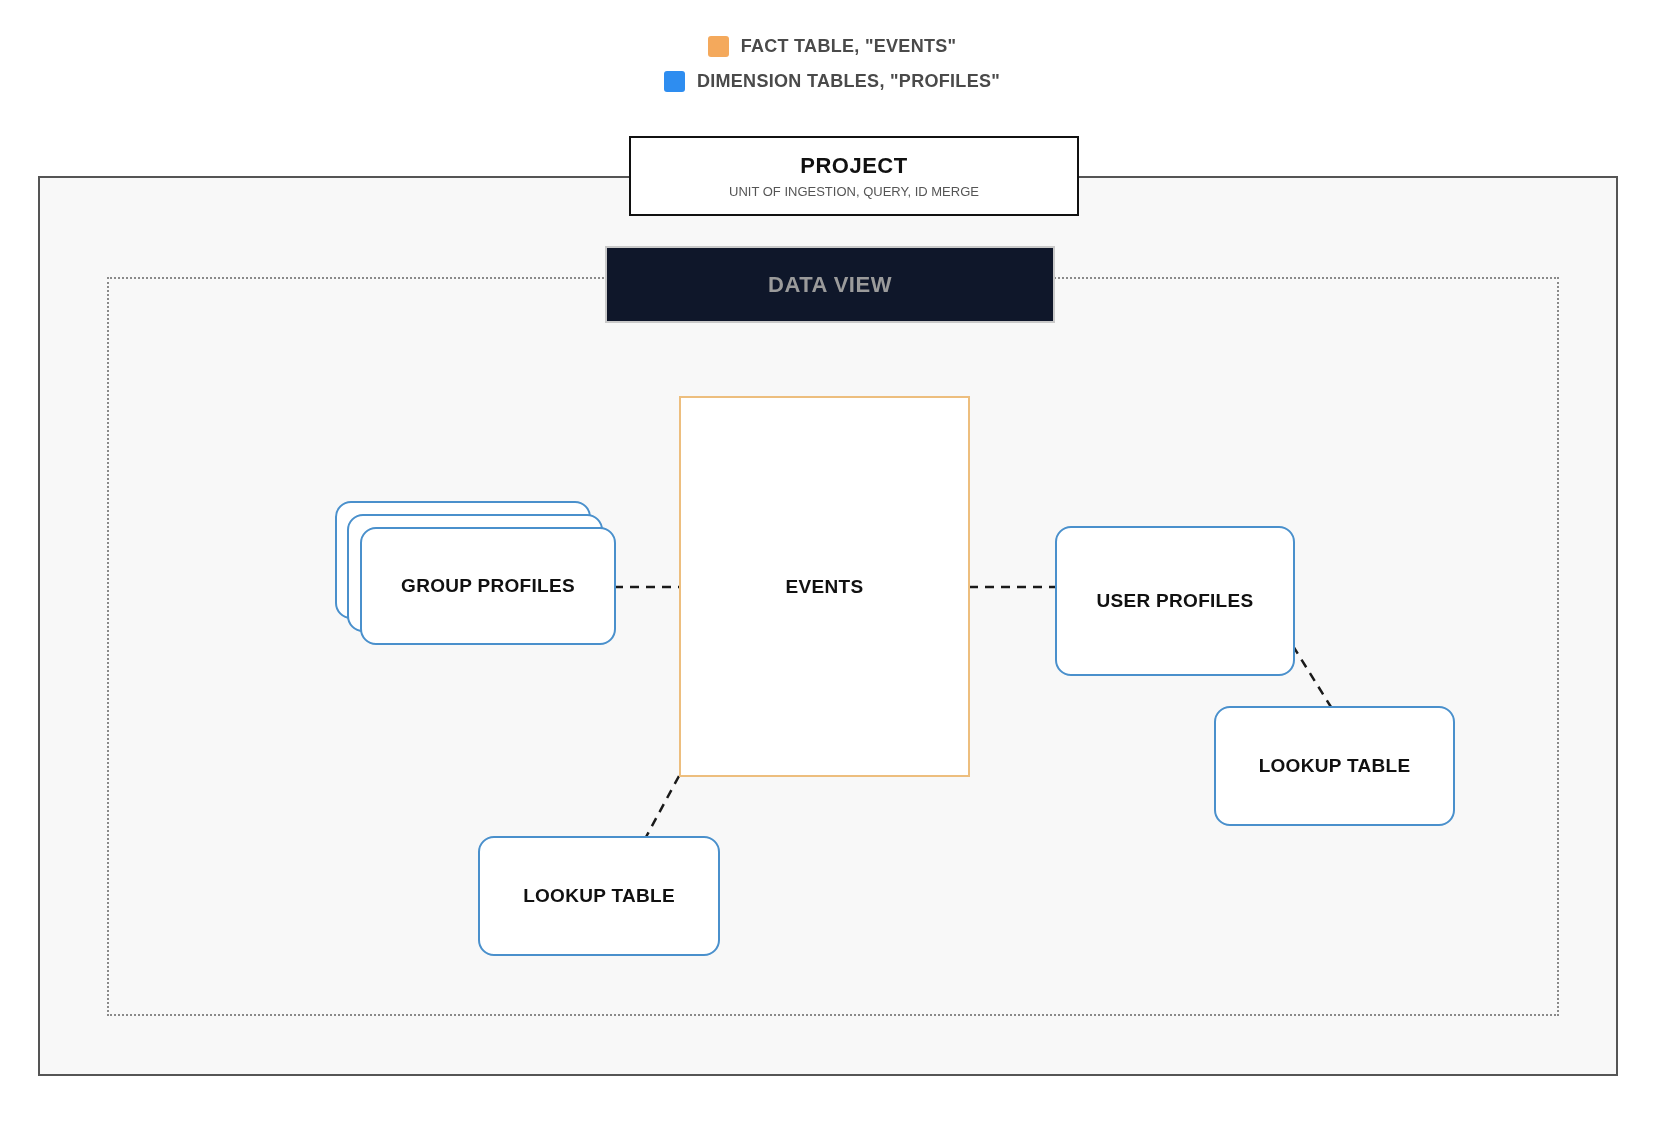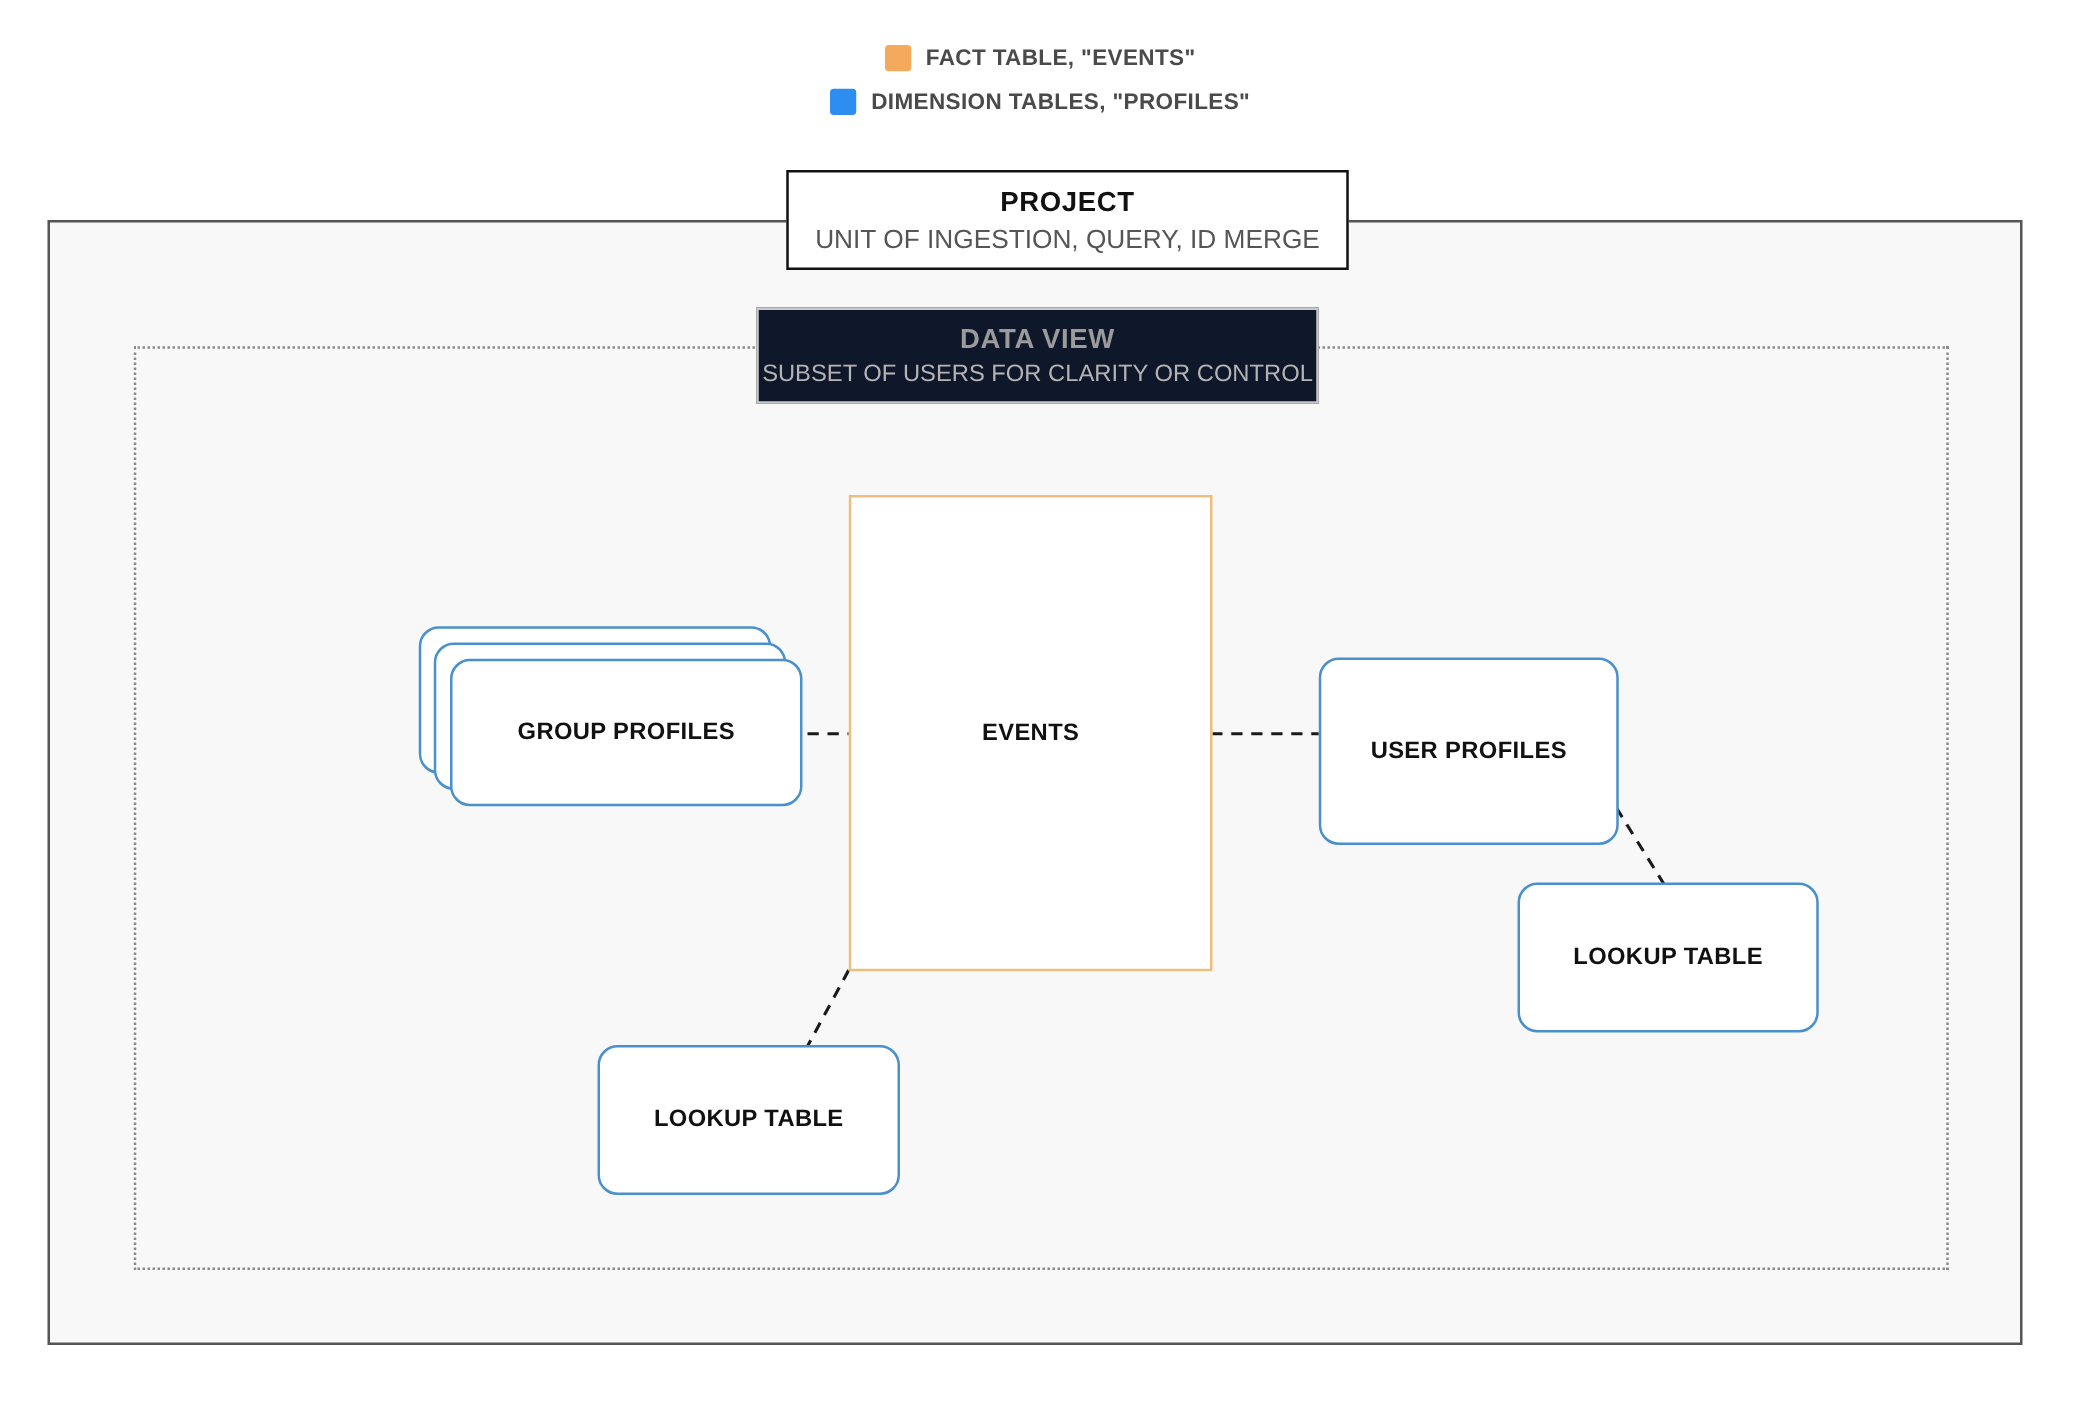--- a/index.html
+++ b/index.html
@@ -64,21 +64,21 @@
     text-align: center;
     z-index: 5;
   }
   .project-box {
     top: 136px; height: 80px;
     background: #ffffff;
     border: 2px solid #111111;
     margin-left: 24px;
   }
   .project-box .hb-title { font-size: 22px; font-weight: bold; color: #111111; letter-spacing: 0.5px; }
-  .project-box .hb-subtitle { font-size: 21px; color: #555555; }
+  .project-box .hb-subtitle { font-size: 13px; color: #555555; }
   .dataview-box {
     top: 246px; height: 77px;
     background: #0f172a;
     border: 2px solid #c9c9c9;
   }
   .dataview-box .hb-title { font-size: 22px; font-weight: bold; color: #9b9b9b; letter-spacing: 0.5px; }
   .dataview-box .hb-subtitle { font-size: 19px; color: #b4b4b4; }
 
   
   .connectors {
@@ -103,21 +103,21 @@
     letter-spacing: 0.3px;
     z-index: 4;
     text-align: center;
   }
   .node-events {
     left: 679px; top: 396px;
     width: 291px; height: 381px;
     border: 2px solid #b91c1c;
   }
   .card {
-    width: 282px; height: 118px;
+    width: 256px; height: 118px;
     border: 2px solid #4a90cc;
     border-radius: 16px;
   }
   .card-back-1 { left: 335px; top: 501px; }
   .card-back-2 { left: 347px; top: 514px; }
   .card-front  { left: 360px; top: 527px; }
   .node-user-profiles {
     left: 1055px; top: 526px;
     width: 240px; height: 150px;
     border: 2px solid #4a90cc;
@@ -154,21 +154,20 @@
 
 <div class="dataview-boundary"></div>
 
 <div class="header-box project-box">
   <div class="hb-title">PROJECT</div>
   <div class="hb-subtitle">UNIT OF INGESTION, QUERY, ID MERGE</div>
 </div>
 
 <div class="header-box dataview-box">
   <div class="hb-title">DATA VIEW</div>
-  <div class="hb-subtitle">SUBSET OF USERS FOR CLARITY OR CONTROL</div>
 </div>
 
 <svg class="connectors">
   <g style="stroke: rgb(26, 26, 26);">
     <line x1="598" y1="587" x2="679" y2="587"></line>
     <line x1="969" y1="587" x2="1055" y2="587"></line>
     <line x1="1293" y1="646" x2="1331" y2="707"></line>
     <line x1="679" y1="776" x2="646" y2="837"></line>
   </g>
 </svg>

